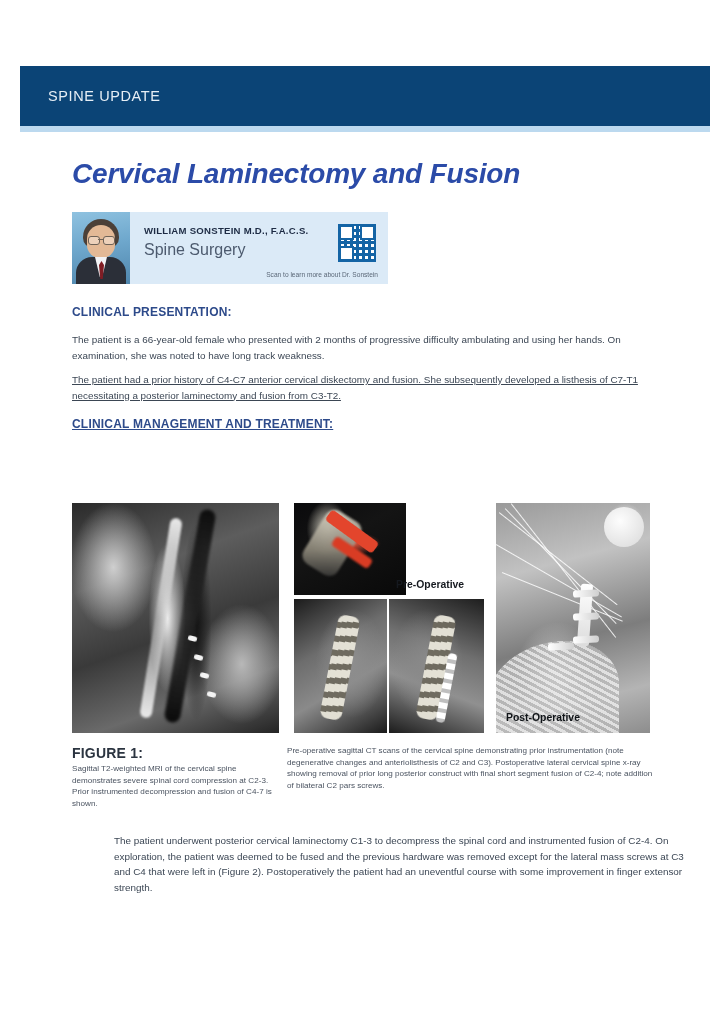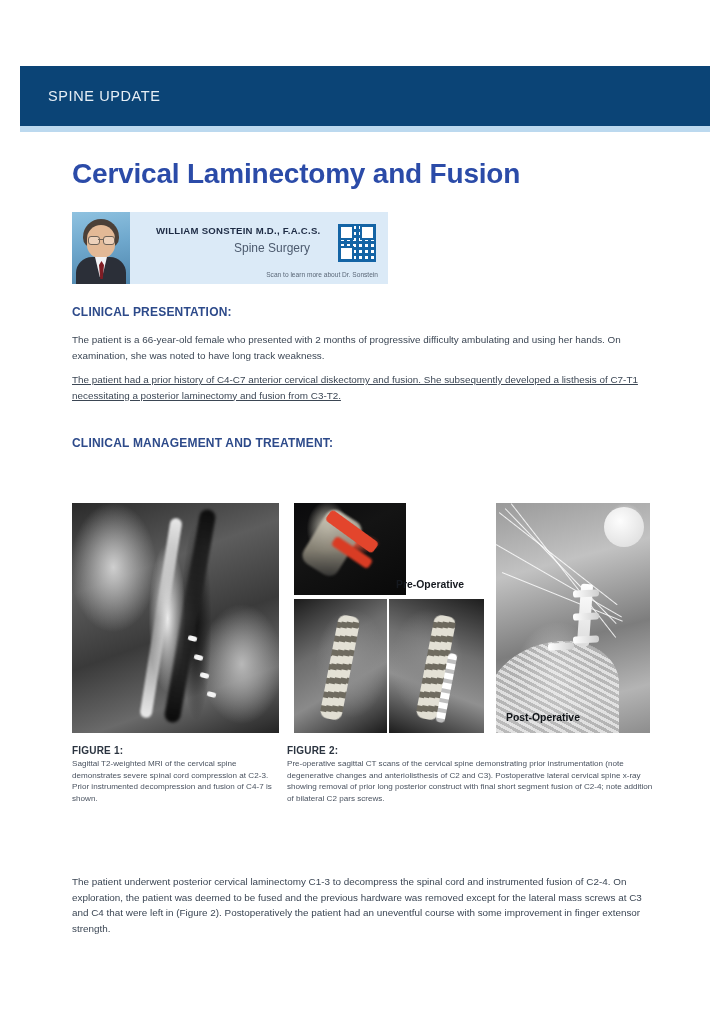--- a/index.html
+++ b/index.html
@@ -48,20 +48,21 @@
     font-weight: 400;
   }
 
   
   .doc-title {
     position: absolute;
     left: 72px;
     top: 158px;
     font-size: 28px;
     font-weight: bold;
+    font-style: italic;
     color: #2b4ba8;
     letter-spacing: -0.2px;
     white-space: nowrap;
   }
 
   
   .byline {
     position: absolute;
     left: 72px;
     top: 212px;
@@ -106,33 +107,32 @@
     background: #f2f3f5; clip-path: polygon(50% 0, 100% 0, 60% 100%, 40% 100%, 0 0);
   }
   .p-tie {
     position: absolute; left: 27px; top: 49px; width: 5px; height: 18px;
     background: #7f1d24; clip-path: polygon(50% 0, 100% 22%, 75% 100%, 25% 100%, 0 22%);
   }
 
   .byline-text {
     flex: 1 1 auto;
     position: relative;
-    padding: 13px 0 0 26px;
+    padding: 13px 0 0 14px;
   }
   .byline-name {
     font-size: 9.6px;
     font-weight: bold;
     color: #1d2b44;
     letter-spacing: 0.25px;
   }
   .byline-role {
     margin-top: 5px;
-    font-size: 12px;
+    font-size: 16px;
     color: #4c5a6e;
-    text-align: center;
   }
   .byline-qr {
     position: absolute;
     right: 12px;
     top: 12px;
     width: 38px;
     height: 38px;
     background:
       repeating-linear-gradient(90deg, #1464a5 0 3px, transparent 3px 6px),
       repeating-linear-gradient(0deg, #1464a5 0 3px, #ffffff 3px 6px);
@@ -168,23 +168,23 @@
     left: 72px;
     width: 578px;
     font-size: 9.9px;
     line-height: 15.5px;
     color: #3b4654;
   }
 
   #heading-presentation { top: 305px; }
   #para-presentation-1  { top: 332px; }
   #para-presentation-2  { top: 372px; text-decoration: underline; }
-  #heading-management   { top: 436px; }
+  #heading-management   { top: 417px; text-decoration: underline; }
   #para-management-1    { top: 443px; }
-  #para-closing         { top: 874px; width: 578px; }
+  #para-closing         { top: 833px; width: 578px; margin-left: 42px; }
 
   
   .figures {
     position: absolute;
     left: 72px;
     top: 503px;
     width: 565px;
     height: 230px;
   }
 
@@ -301,21 +301,21 @@
     background: #ffffff;
     padding: 2px 4px;
     white-space: nowrap;
   }
   #label-preop  { left: 320px; top: 74px; background: transparent; }
   #label-postop { left: 430px; top: 207px; background: transparent; color: #101418; }
 
   
   .caption-block { position: absolute; top: 745px; }
   .caption-title {
-    font-size: 10px;
+    font-size: 14px;
     font-weight: bold;
     color: #2b3440;
     letter-spacing: 0.2px;
     margin-bottom: 2px;
   }
   .caption-body {
     font-size: 8.1px;
     line-height: 11.6px;
     color: #4a5360;
   }
@@ -406,19 +406,18 @@
     <div class="panel-label" id="label-preop">Pre-Operative</div>
     <div class="panel-label" id="label-postop">Post-Operative</div>
   </div>
 
   <div class="caption-block" id="caption-1">
     <div class="caption-title">FIGURE 1:</div>
     <div class="caption-body">Sagittal T2-weighted MRI of the cervical spine demonstrates severe spinal cord compression at C2-3. Prior instrumented decompression and fusion of C4-7 is shown.</div>
   </div>
 
   <div class="caption-block" id="caption-2">
-    <div class="caption-title">FIGURE 2:</div>
     <div class="caption-body">Pre-operative sagittal CT scans of the cervical spine demonstrating prior instrumentation (note degenerative changes and anteriolisthesis of C2 and C3). Postoperative lateral cervical spine x-ray showing removal of prior long posterior construct with final short segment fusion of C2-4; note addition of bilateral C2 pars screws.</div>
   </div>
 
   <div class="body-para" id="para-closing">The patient underwent posterior cervical laminectomy C1-3 to decompress the spinal cord and instrumented fusion of C2-4. On exploration, the patient was deemed to be fused and the previous hardware was removed except for the lateral mass screws at C3 and C4 that were left in (Figure 2). Postoperatively the patient had an uneventful course with some improvement in finger extensor strength.</div>
 
 </div>
 
 </body></html>

